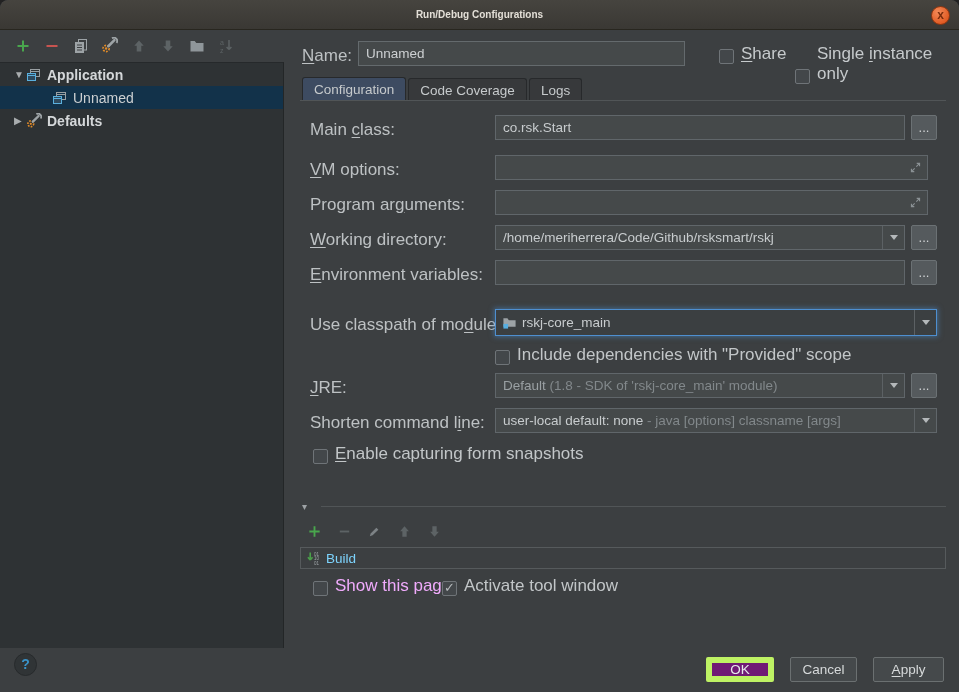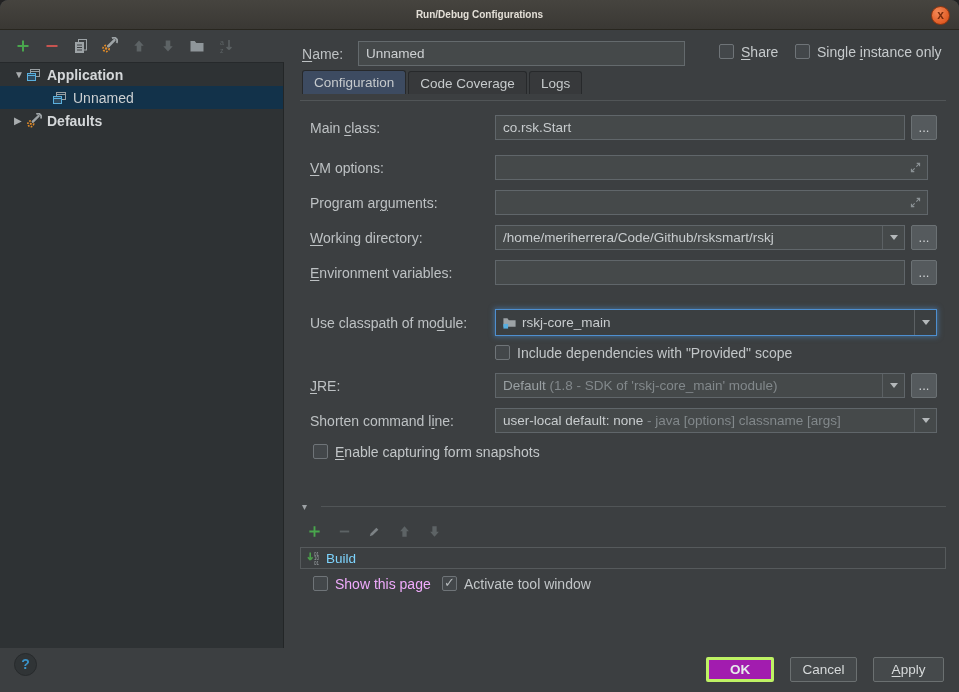--- a/index.html
+++ b/index.html
@@ -26,33 +26,33 @@
   .tree { left:0; top:62px; width:284px; height:586px; background:#2e3234;
     border-top:1px solid #26292b; border-right:1px solid #232627; }
   .tree-row { position:relative; height:23px; display:flex; align-items:center; font-size:14px; color:#cdd0d2; }
   .tree-row .expander { width:12px; margin-left:14px; color:#a9adaf; font-size:10px; }
   .tree-row .ticon { width:16px; height:16px; margin-right:5px; }
   .tree-row.bold { font-weight:bold; color:#d4d7d9; }
   .tree-row.selected { background:#12324a; }
   .tree-row.child { padding-left:52px; }
 
   
-  .lbl { font-size:14px; color:#bdc1c3; }
+  .lbl { font-size:17px; color:#bdc1c3; }
   .mn { text-decoration:underline; text-underline-offset:2px; }
   .txtfield { background:#45494a; border:1px solid #646a6d; color:#cdd0d2; font-size:13.5px;
     display:flex; align-items:center; padding:0 7px; }
 
   
-  .cbwrap { display:flex; align-items:flex-start; gap:7px; }
+  .cbwrap { display:flex; align-items:flex-end; gap:7px; }
   .cb { width:15px; height:15px; background:#43474a; border:1px solid #6f7478; border-radius:2px;
     position:relative; flex:0 0 auto; }
   .cb.checked::after { content:"✓"; position:absolute; left:1px; top:-2px; color:#b6babc; font-size:13px; }
 
   
-  .tabs { left:302px; top:70px; display:flex; gap:2px; align-items:flex-end; }
+  .tabs { left:302px; top:77px; display:flex; gap:2px; align-items:flex-end; }
   .tab { height:23px; padding:0 11px; font-size:13.5px; color:#c6cacc; background:#37393b;
     border:1px solid #27292b; border-bottom:none; border-radius:3px 3px 0 0;
     display:flex; align-items:center; }
   .tab.selected { background:#3d4b61; height:24px; }
   .tab-panel { left:300px; top:100px; width:646px; height:391px; border-top:1px solid #515557; }
 
   
   .ctrl { background:#45494a; border:1px solid #60666a; display:flex; align-items:center;
     font-size:13.5px; color:#c8ccce; }
   .ctrl .val { padding:0 7px; flex:1; white-space:nowrap; overflow:hidden; }
@@ -73,21 +73,21 @@
   .bl-toolbar { left:306px; top:525px; display:flex; gap:13px; align-items:center; }
   .build-row { left:300px; top:547px; width:646px; height:22px; border:1px solid #565a5c;
     display:flex; align-items:center; gap:5px; padding:0 5px; font-size:13.5px; color:#7dd3fc; }
 
   
   .help-circle { left:14px; top:653px; width:23px; height:23px; border-radius:50%;
     background:#303436; border:1px solid #272a2c; color:#3a93c9; font-weight:bold;
     font-size:14px; text-align:center; line-height:21px; }
   .btn { height:25px; border-radius:2px; font-size:13.5px; color:#d6d9da;
     display:flex; align-items:center; justify-content:center; }
-  .btn.primary { background:#a21caf; border:3px solid #bef264; color:#e6e9eb; font-weight:bold; }
+  .btn.primary { background:#701a75; border:6px solid #bef264; color:#e6e9eb; font-weight:normal; }
   .btn.normal { background:#45494b; border:1px solid #6b7071; }
 </style>
 </head>
 <body>
 
 <div class="stage">
 
   <div class="abs titlebar">
     <div class="title-text">Run/Debug Configurations</div>
     <div class="abs close-btn">

